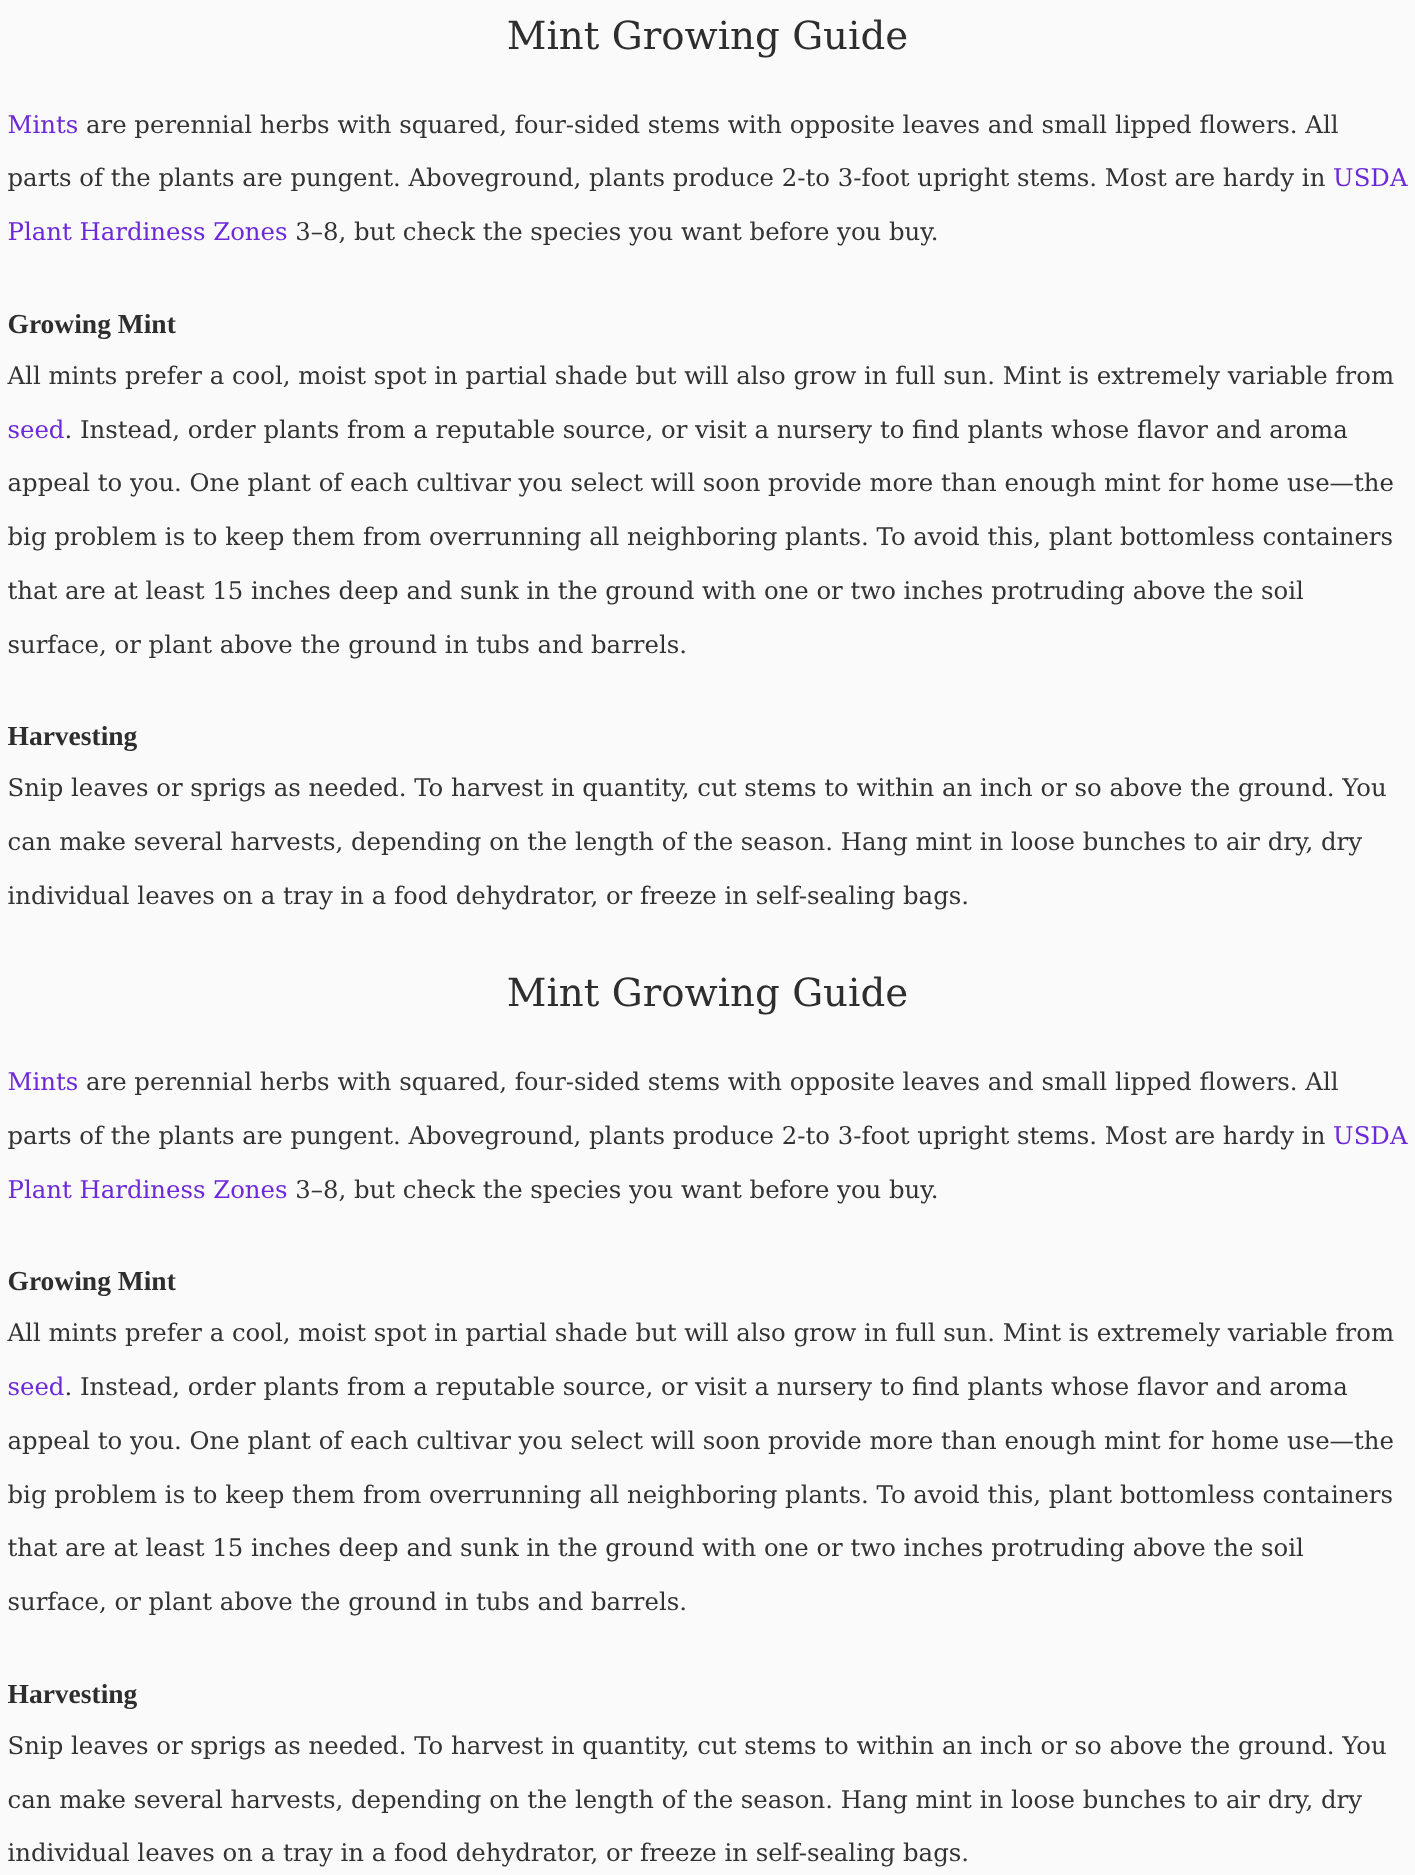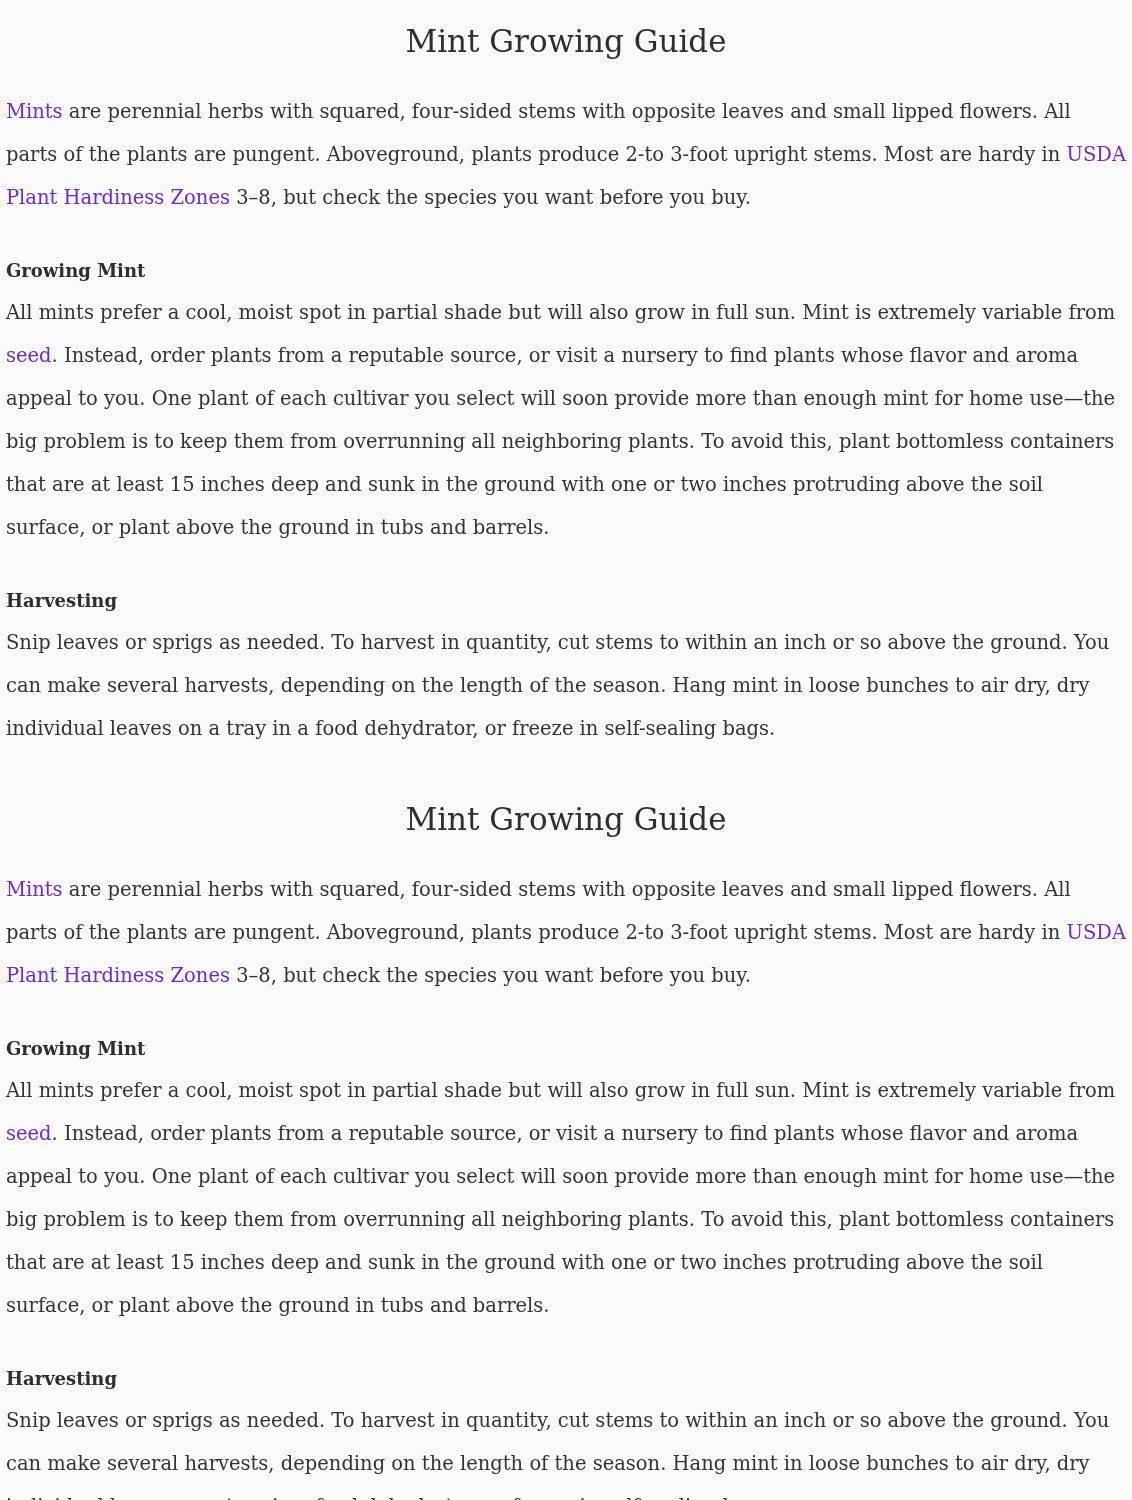--- a/index.html
+++ b/index.html
@@ -25,28 +25,29 @@
   }
   .article + .article {
     margin-top: 28px;
   }
   h1.article-title {
     font-size: 31px;
     font-weight: 400;
     line-height: 42px;
     text-align: center;
     color: #2e2e2e;
-    margin: 16px 0 28px 0;
+    margin: 4px 0 28px 0;
   }
   h3.section-heading {
-    font-size: 18px;
+    font-size: 22px;
     font-weight: 700;
     line-height: 28px;
     color: #2e2e2e;
     margin: 38px 0 6px 0;
+    font-family: Liberation Serif, serif;
   }
   p.body-paragraph {
     margin: 0;
   }
   a.inline-link {
     color: #6d28d9;
     text-decoration: none;
     cursor: pointer;
   }
 </style>

